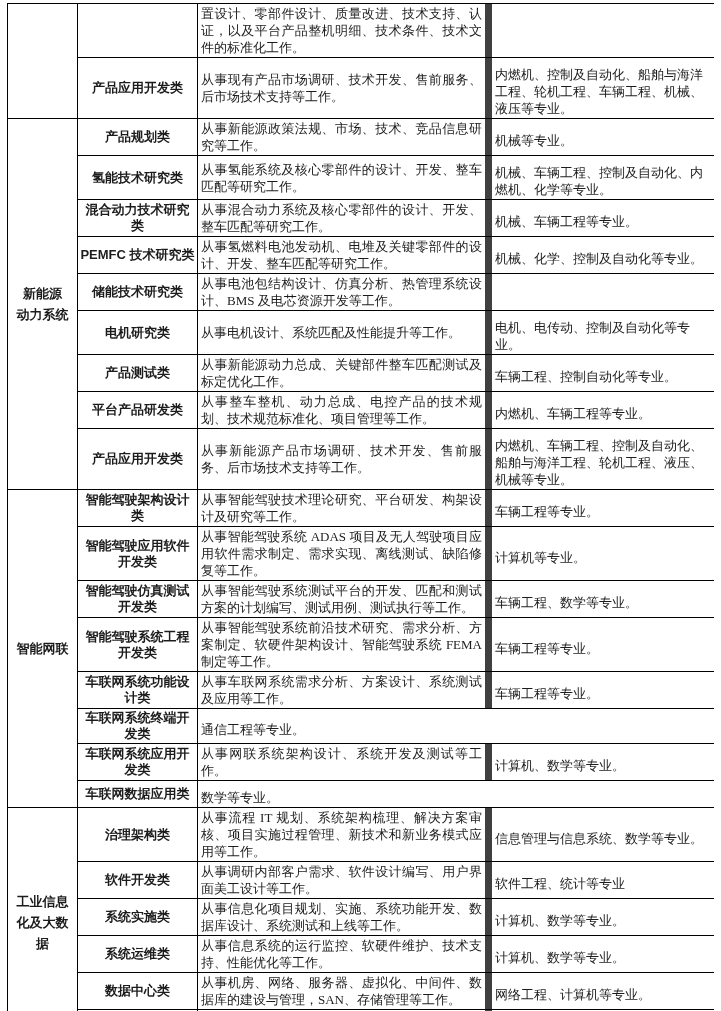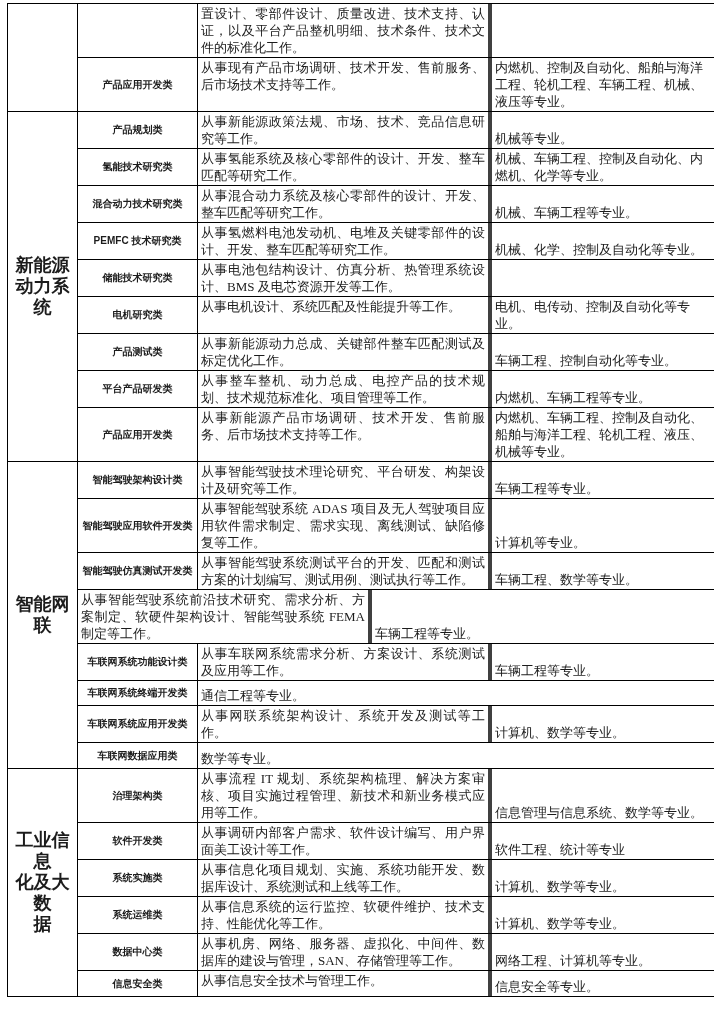--- a/index.html
+++ b/index.html
@@ -27,21 +27,21 @@
   .group-cell {
     width: 70px;
     flex: 0 0 70px;
     border-right: 1px solid #000;
     display: flex;
     align-items: center;
     justify-content: center;
     text-align: center;
     font-family: "Liberation Sans", sans-serif;
     font-weight: bold;
-    font-size: 18px;
+    font-size: 13px;
     line-height: 21px;
     white-space: pre-line;
     padding: 1px;
   }
   .rows {
     flex: 1 1 auto;
     display: flex;
     flex-direction: column;
   }
   .row {
@@ -55,35 +55,37 @@
   .class-cell {
     width: 120px;
     flex: 0 0 120px;
     border-right: 1px solid #000;
     display: flex;
     align-items: center;
     justify-content: center;
     text-align: center;
     font-family: "Liberation Sans", sans-serif;
     font-weight: bold;
-    font-size: 10px;
+    font-size: 13px;
     line-height: 16px;
     padding: 1px 2px;
   }
   .desc-cell {
     width: 294px;
     flex: 0 0 294px;
-    border-right: 4px solid #404040;
-    display: flex;
+    border-right: 7px solid #404040;
+    display: flex;
+    align-items: center;
     text-align: justify;
   }
   .majors-cell {
     flex: 1 1 auto;
     display: flex;
-    align-items: flex-end;
+    align-items: center;
+    margin-top: 7px;
   }
 </style>
 </head>
 <body>
 
 <div class="job-table">
     <div class="section">
       <div class="group-cell"></div>
       <div class="rows">
         <div class="row">
@@ -242,20 +244,23 @@
             <span class="cell-text">智能驾驶仿真测试开发类</span>
           </div>
           <div class="cell desc-cell">
             <span class="cell-text">从事智能驾驶系统测试平台的开发、匹配和测试方案的计划编写、测试用例、测试执行等工作。</span>
           </div>
           <div class="cell majors-cell">
             <span class="cell-text">车辆工程、数学等专业。</span>
           </div>
         </div>
         <div class="row">
+          <div class="cell class-cell">
+            <span class="cell-text">智能驾驶系统工程开发类</span>
+          </div>
           <div class="cell desc-cell">
             <span class="cell-text">从事智能驾驶系统前沿技术研究、需求分析、方案制定、软硬件架构设计、智能驾驶系统 FEMA 制定等工作。</span>
           </div>
           <div class="cell majors-cell">
             <span class="cell-text">车辆工程等专业。</span>
           </div>
         </div>
         <div class="row">
           <div class="cell class-cell">
             <span class="cell-text">车联网系统功能设计类</span>

